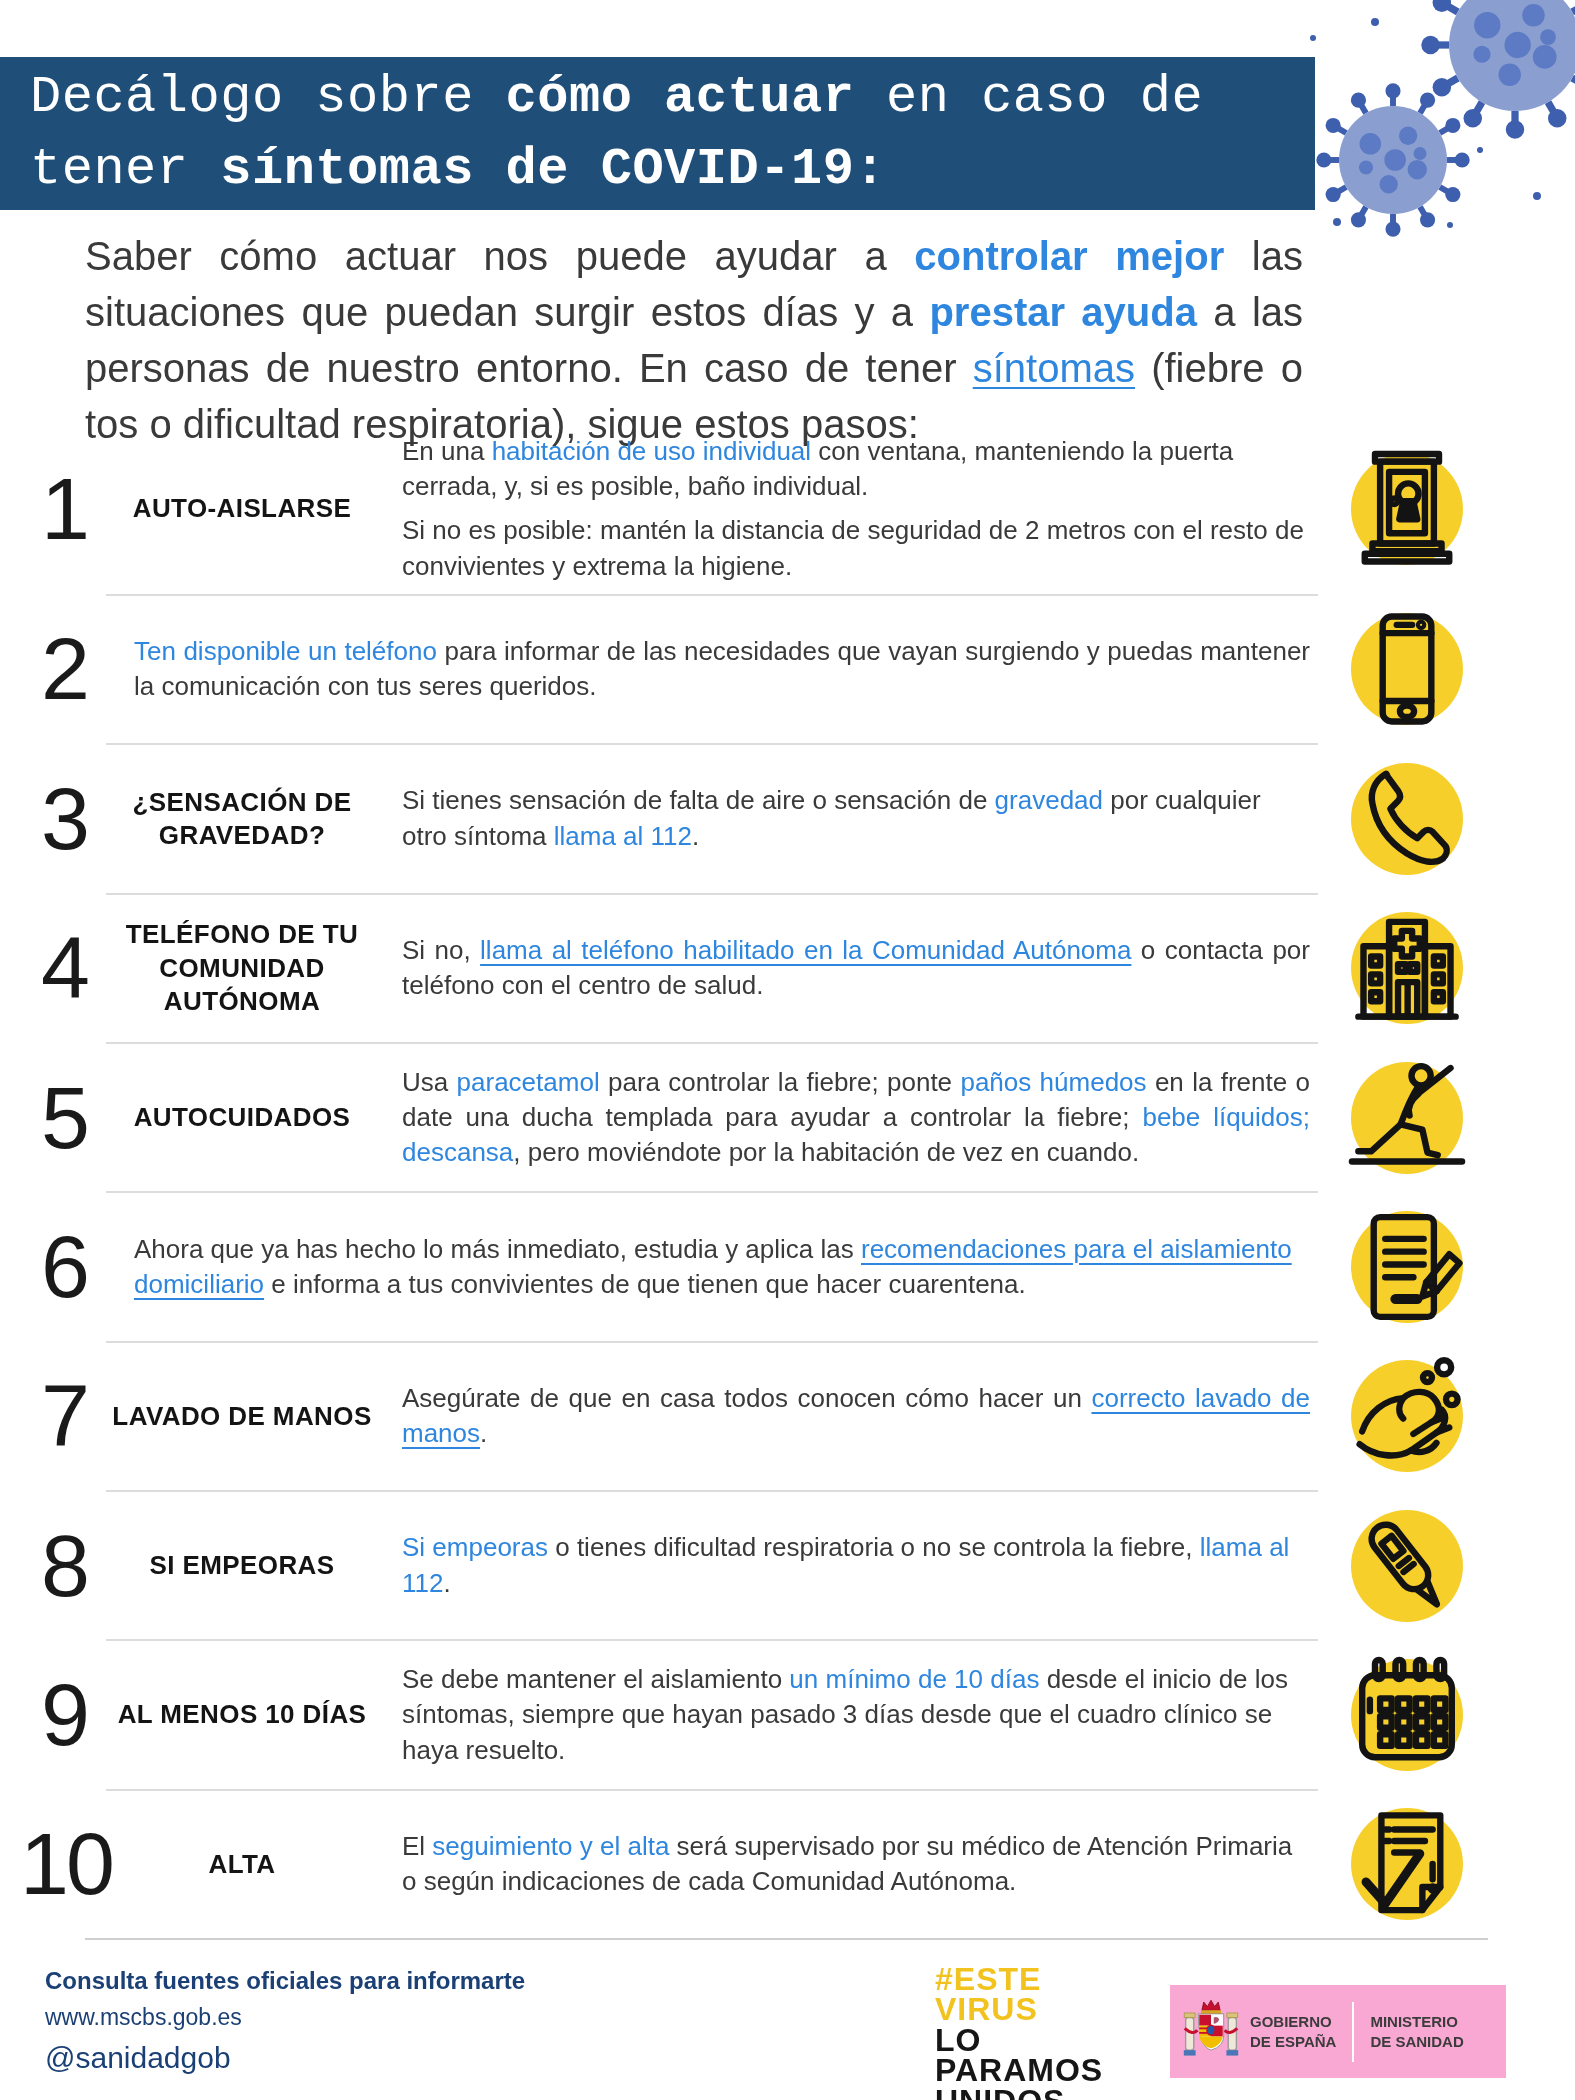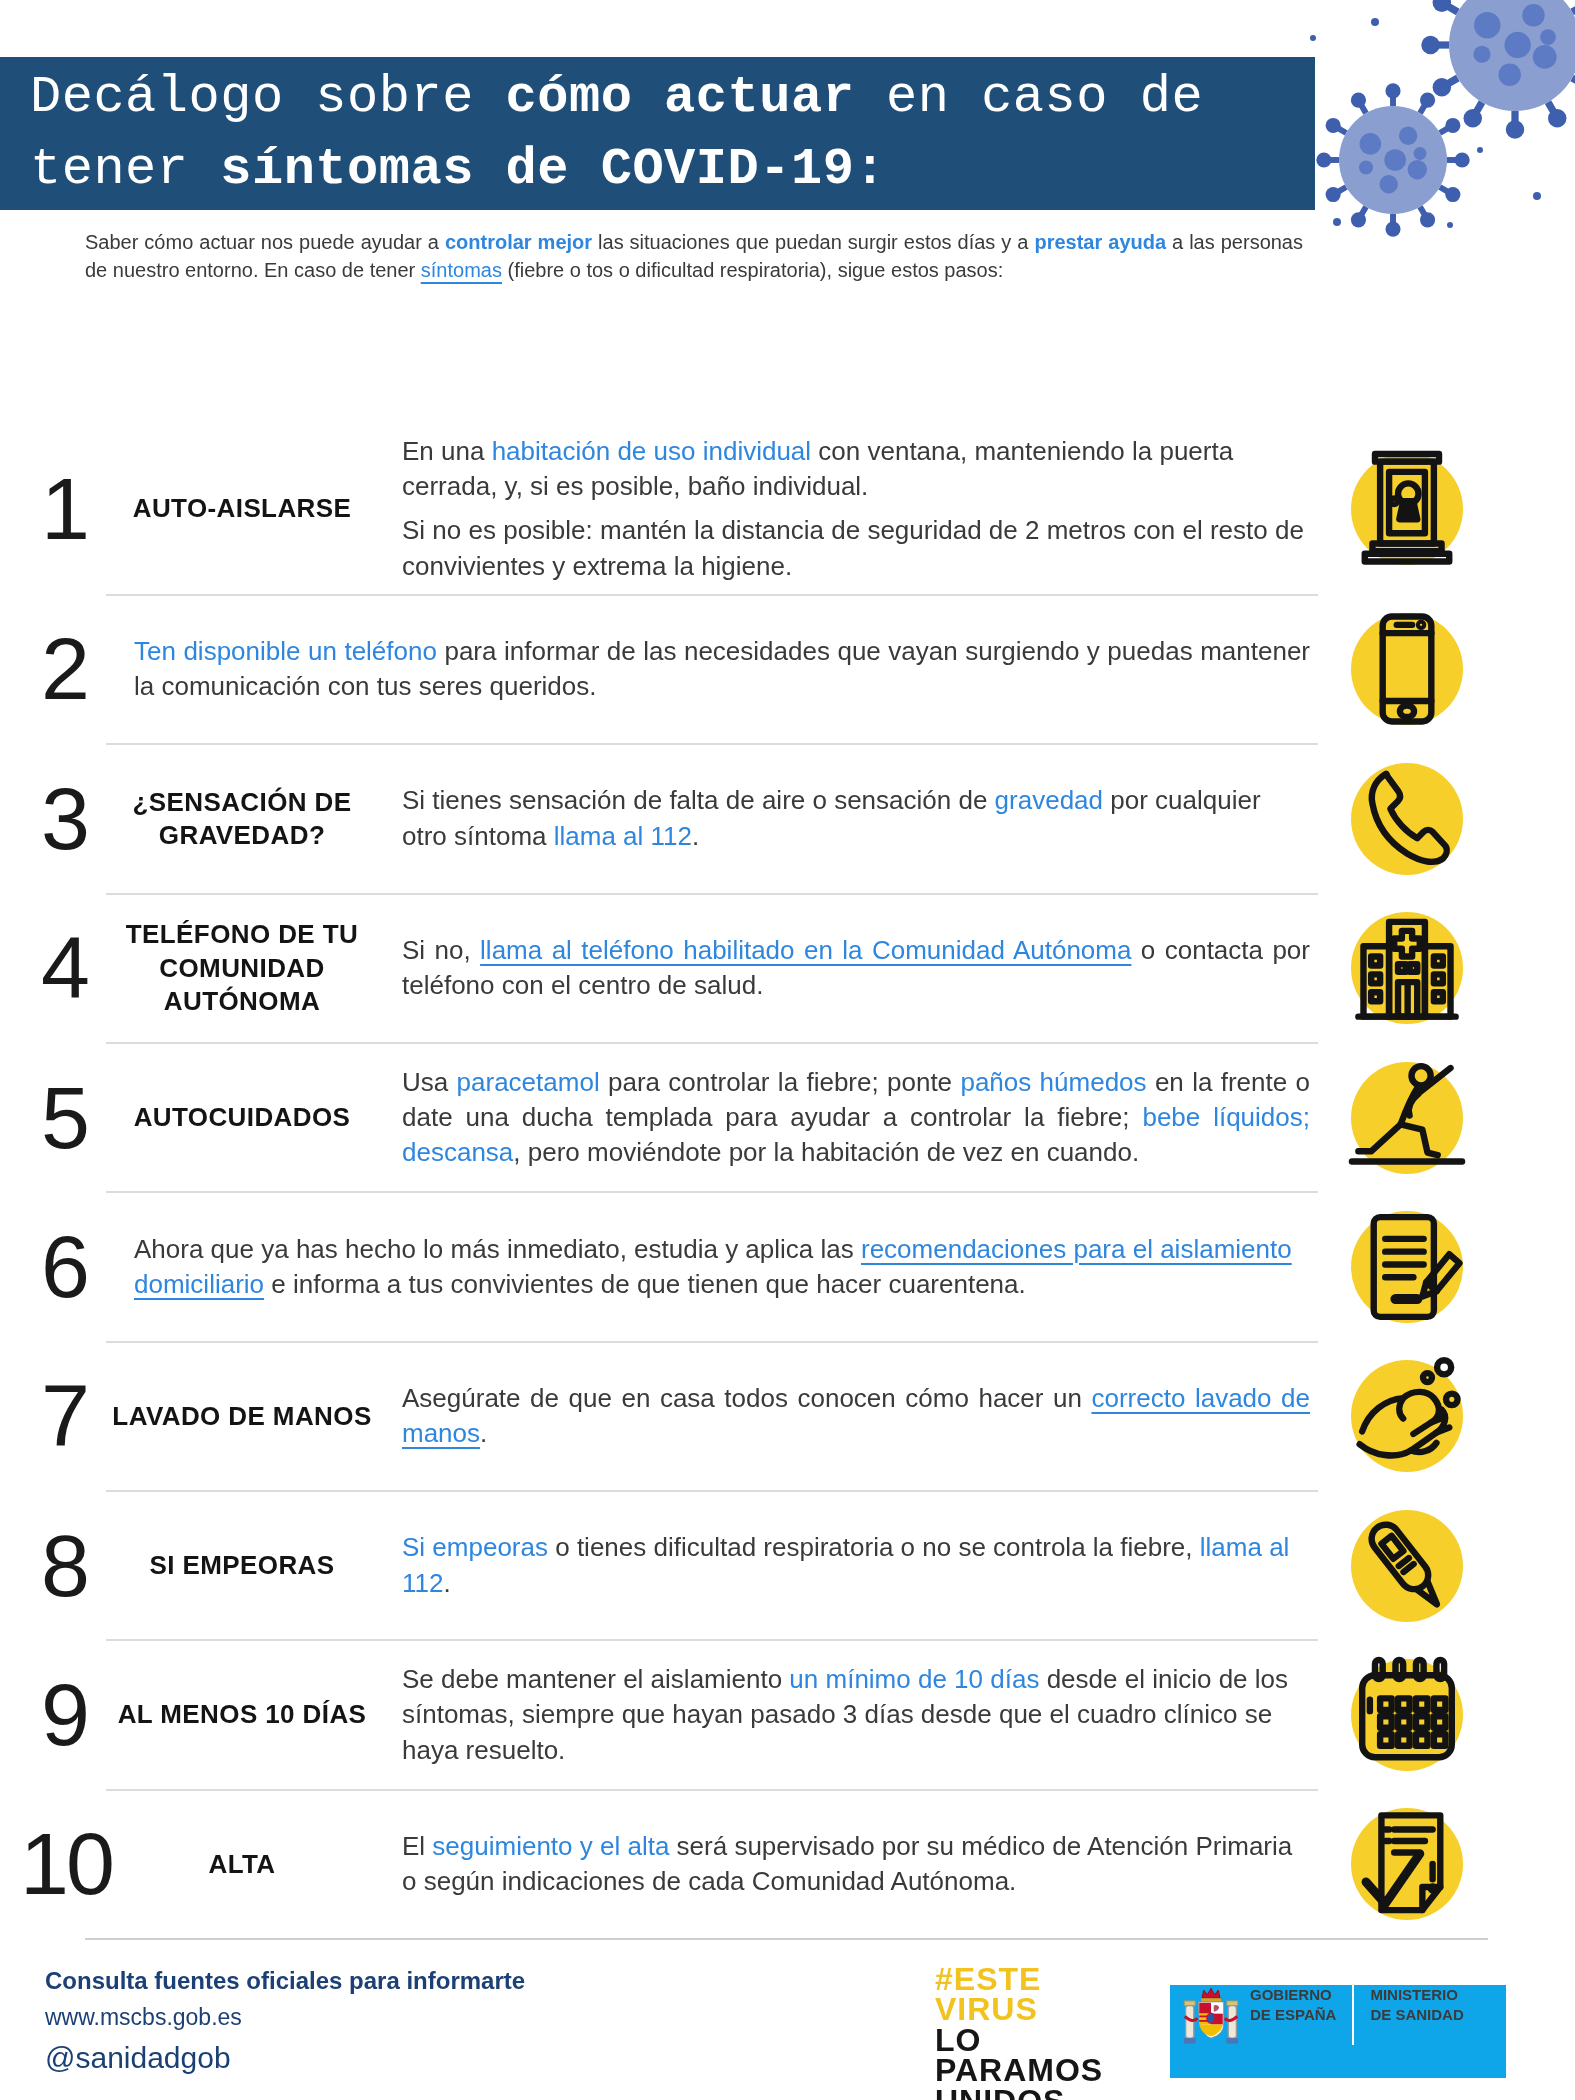--- a/index.html
+++ b/index.html
@@ -10,21 +10,21 @@
   .header-bar{position:absolute;top:57px;left:0;width:1315px;height:153px;background:#1F4E79;
               display:flex;flex-direction:column;justify-content:center;padding-left:30px;box-sizing:border-box;font-family:Liberation Mono, monospace;}
   .title-line{color:#fff;font-size:52px;line-height:1.38;letter-spacing:.5px;white-space:nowrap;}
   .seg-hp{font-weight:400;}
   .seg-hb{font-weight:700;}
 
   
   .virus-svg{position:absolute;top:0;right:0;}
 
   
-  .intro{position:absolute;top:228px;left:85px;width:1218px;font-size:20px;line-height:1.4;
+  .intro{position:absolute;top:228px;left:85px;width:1218px;font-size:40px;line-height:1.4;
          text-align:justify;color:#3a3a3a;}
 
   
   .seg-p{color:#3a3a3a;}
   .seg-b{color:#2E86DE;}
   .seg-bb{color:#2E86DE;font-weight:700;}
   .seg-bu{color:#2E86DE;text-decoration:underline;text-underline-offset:5px;text-decoration-thickness:2px;}
 
   
   .rows{position:absolute;top:424px;left:20px;width:1468px;height:1514px;
@@ -53,22 +53,22 @@
   .footer-web{font-size:23px;color:#1B4075;margin-top:7px;line-height:1.25;}
   .footer-handle{font-size:30px;color:#1B4075;margin-top:7px;line-height:1.25;}
   .footer-date{font-size:23px;color:#A6A6A6;margin-top:22px;line-height:1.25;}
 
   .campaign{position:absolute;left:935px;top:1964px;font-weight:900;font-size:32px;line-height:.95;
             letter-spacing:1px;}
   .campaign .c-yellow{color:#F2C21E;}
   .campaign .c-black{color:#161616;}
   .campaign div{white-space:nowrap;}
 
-  .gov-logo{position:absolute;left:1170px;top:1985px;width:336px;height:93px;background:#0ea5e9;
-            display:flex;box-sizing:border-box;padding-left:12px;}
+  .gov-logo{position:absolute;left:1170px;top:1985px;width:336px;height:93px;background:#f9a8d4;
+            display:flex;align-items:center;box-sizing:border-box;padding-left:12px;}
   .gov-text{font-size:15px;font-weight:700;color:#3b3b3b;line-height:1.3;margin-left:10px;}
   .gov-divider{width:2px;height:60px;background:#fff;margin-left:16px;flex:none;}
   .gov-text.ministry{margin-left:16px;}
 </style>
 </head>
 <body>
 
 <div class="page">
 
   <svg class="virus-svg" id="virus-svg" width="300" height="250" viewBox="0 0 300 250">

